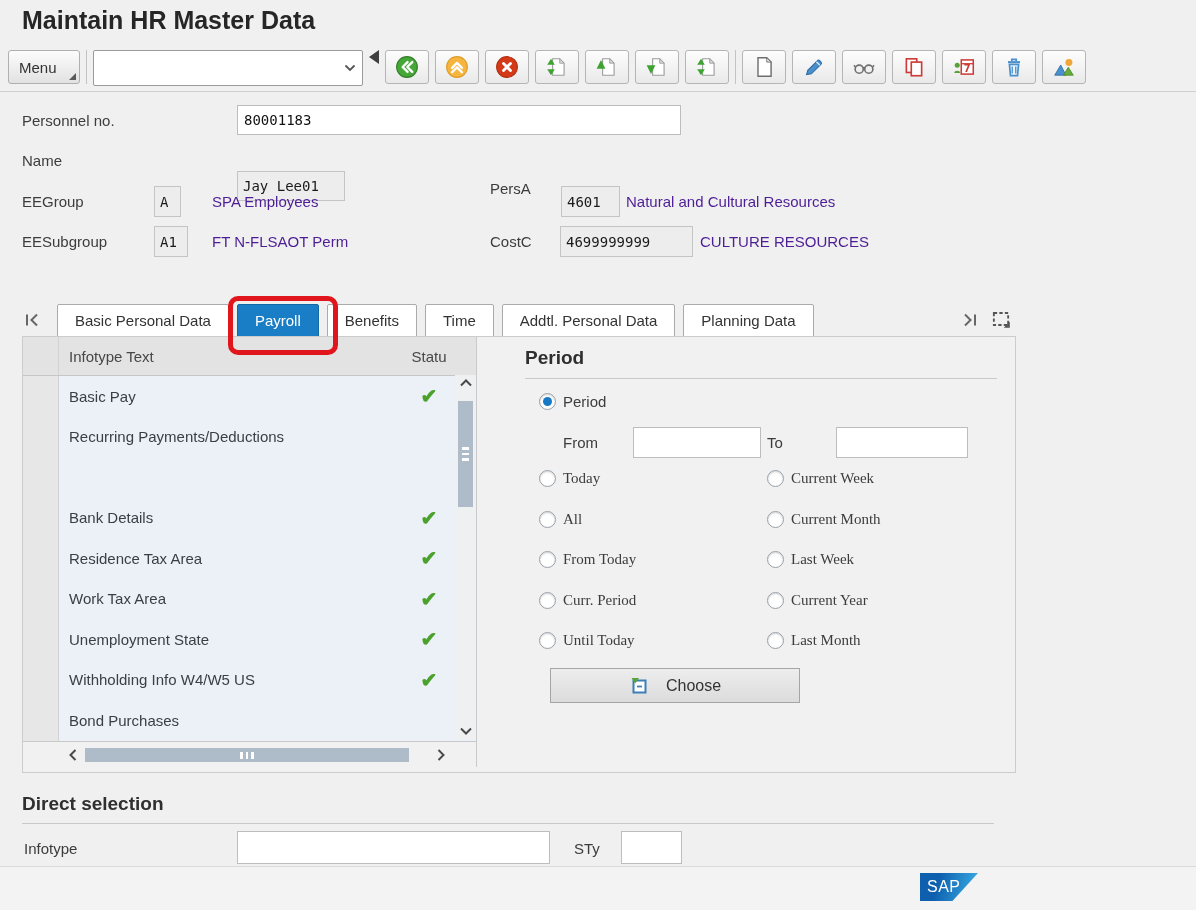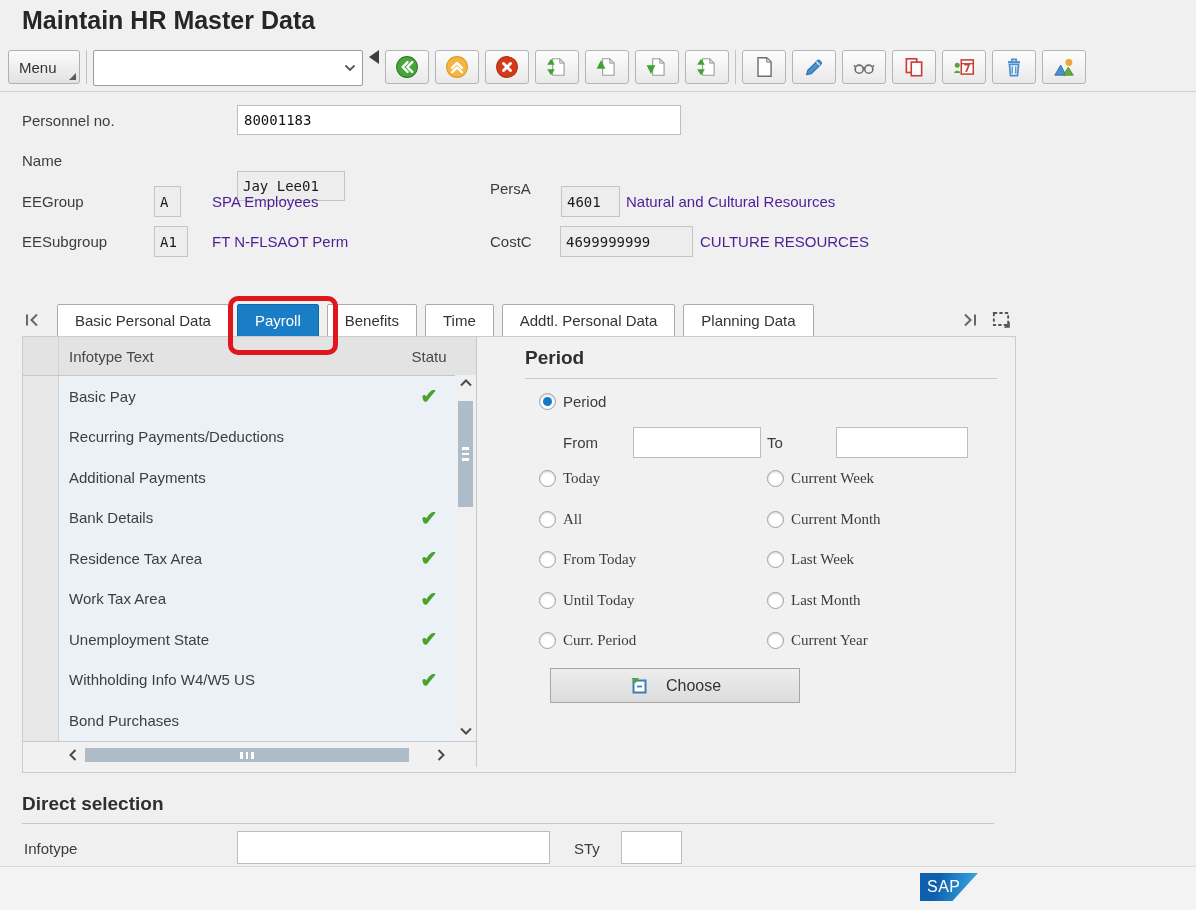--- a/index.html
+++ b/index.html
@@ -291,21 +291,20 @@
             <span class="vs-gap"></span>
           </div>
           <div class="trow">
             <span class="sel-col"></span>
             <span class="txt-col">Recurring Payments/Deductions</span>
             <span class="st-col"></span>
             <span class="vs-gap"></span>
           </div>
           <div class="trow">
             <span class="sel-col"></span>
-            <span class="txt-col">Additional Payments</span>
             <span class="st-col"></span>
             <span class="vs-gap"></span>
           </div>
           <div class="trow">
             <span class="sel-col"></span>
             <span class="txt-col">Bank Details</span>
             <span class="st-col"><span class="check">✔</span></span>
             <span class="vs-gap"></span>
           </div>
           <div class="trow">
@@ -417,35 +416,35 @@
               <span class="radio-label">From Today</span>
             </div>
             <div class="rcell">
               <span class="radio"></span>
               <span class="radio-label">Last Week</span>
             </div>
           </div>
           <div class="radio-row">
             <div class="rcell">
               <span class="radio"></span>
+              <span class="radio-label">Curr. Period</span>
+            </div>
+            <div class="rcell">
+              <span class="radio"></span>
+              <span class="radio-label">Current Year</span>
+            </div>
+          </div>
+          <div class="radio-row">
+            <div class="rcell">
+              <span class="radio"></span>
               <span class="radio-label">Until Today</span>
             </div>
             <div class="rcell">
               <span class="radio"></span>
               <span class="radio-label">Last Month</span>
-            </div>
-          </div>
-          <div class="radio-row">
-            <div class="rcell">
-              <span class="radio"></span>
-              <span class="radio-label">Curr. Period</span>
-            </div>
-            <div class="rcell">
-              <span class="radio"></span>
-              <span class="radio-label">Current Year</span>
             </div>
           </div>
         </div>
       <button class="choose-btn">
         <svg width="20" height="20" viewBox="0 0 20 20">
             <rect x="4.5" y="4.5" width="12" height="12" fill="#fff" stroke="#3c7fb8" stroke-width="2"></rect>
             <path d="M8 10.5h5" stroke="#3c7fb8" stroke-width="1.8"></path>
             <polygon points="2.5,2 10,2 6.2,7.5" fill="#57a33a"></polygon>
           </svg>
         <span>Choose</span>

